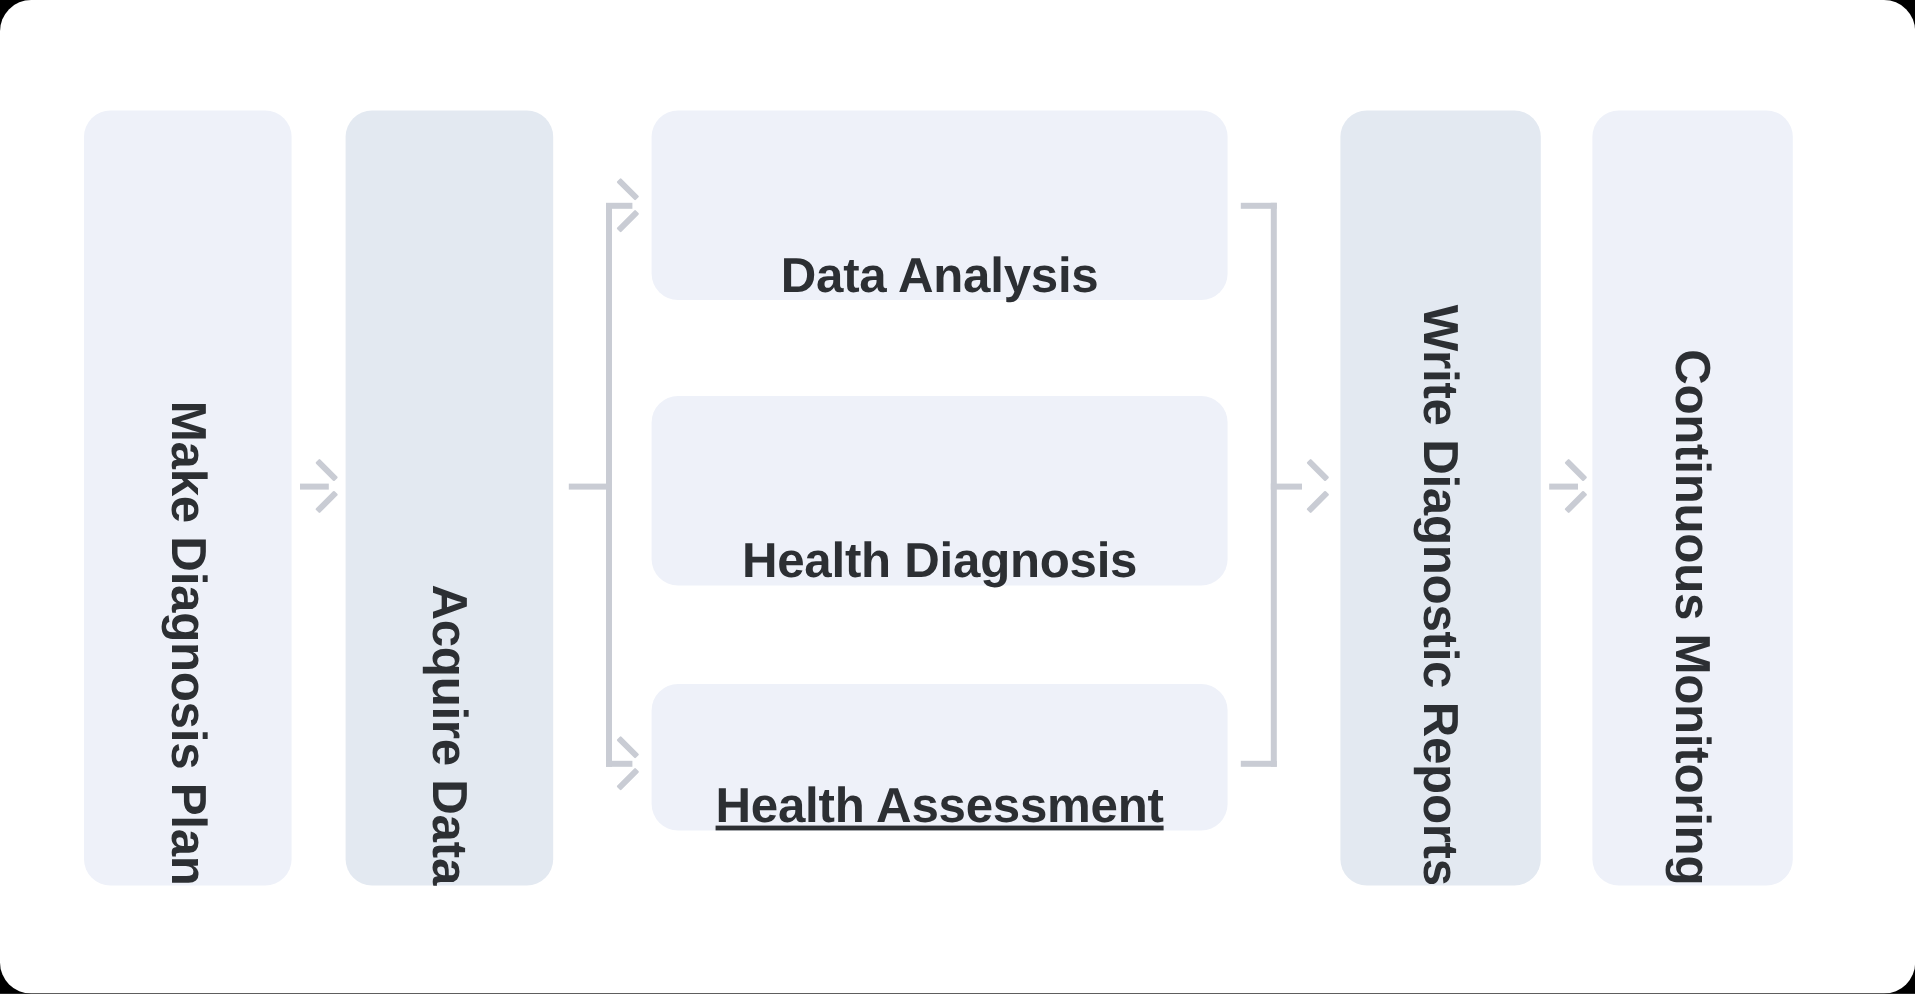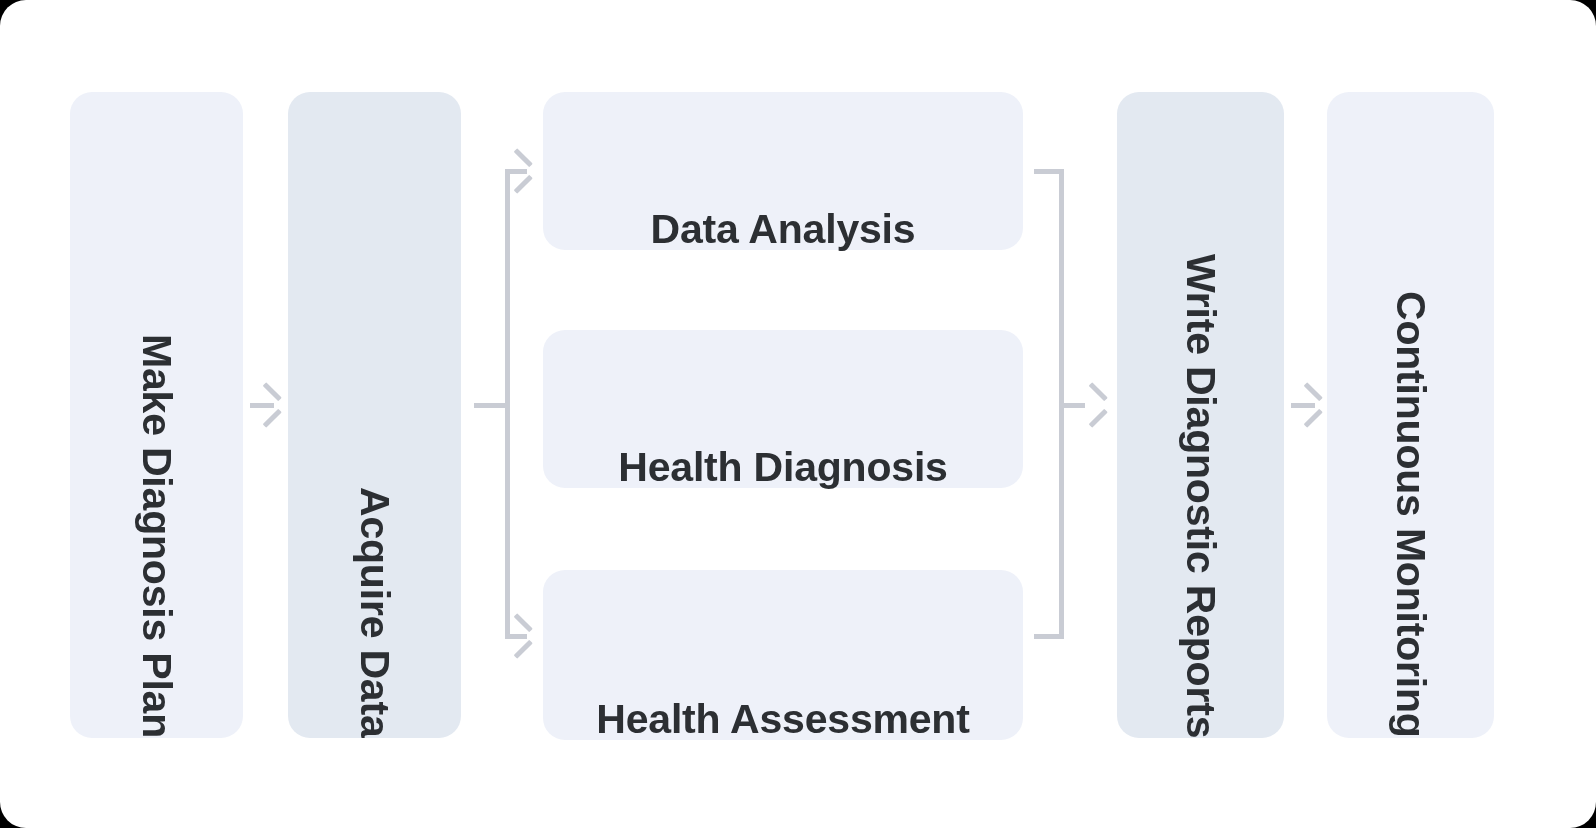--- a/index.html
+++ b/index.html
@@ -57,21 +57,21 @@
 
   
   #node-make    { left: 70px;   top: 92px;  width: 173px; height: 646px; }
   #node-acquire { left: 288px;  top: 92px;  width: 173px; height: 646px; }
   #node-write   { left: 1117px; top: 92px;  width: 167px; height: 646px; }
   #node-monitor { left: 1327px; top: 92px;  width: 167px; height: 646px; }
 
   
   #node-data    { left: 543px; top: 92px;  width: 480px; height: 158px; }
   #node-fault   { left: 543px; top: 330px; width: 480px; height: 158px; }
-  #node-health  { left: 543px; top: 570px; width: 480px; height: 170px; }
+  #node-health  { left: 543px; top: 570px; width: 480px; height: 122px; text-decoration: underline; }
 
   
   .conn {
     position: absolute;
     background: #c9ccd4;
   }
   .conn.vert  { width: 5px; }
   .conn.horz  { height: 5px; }
 
   

